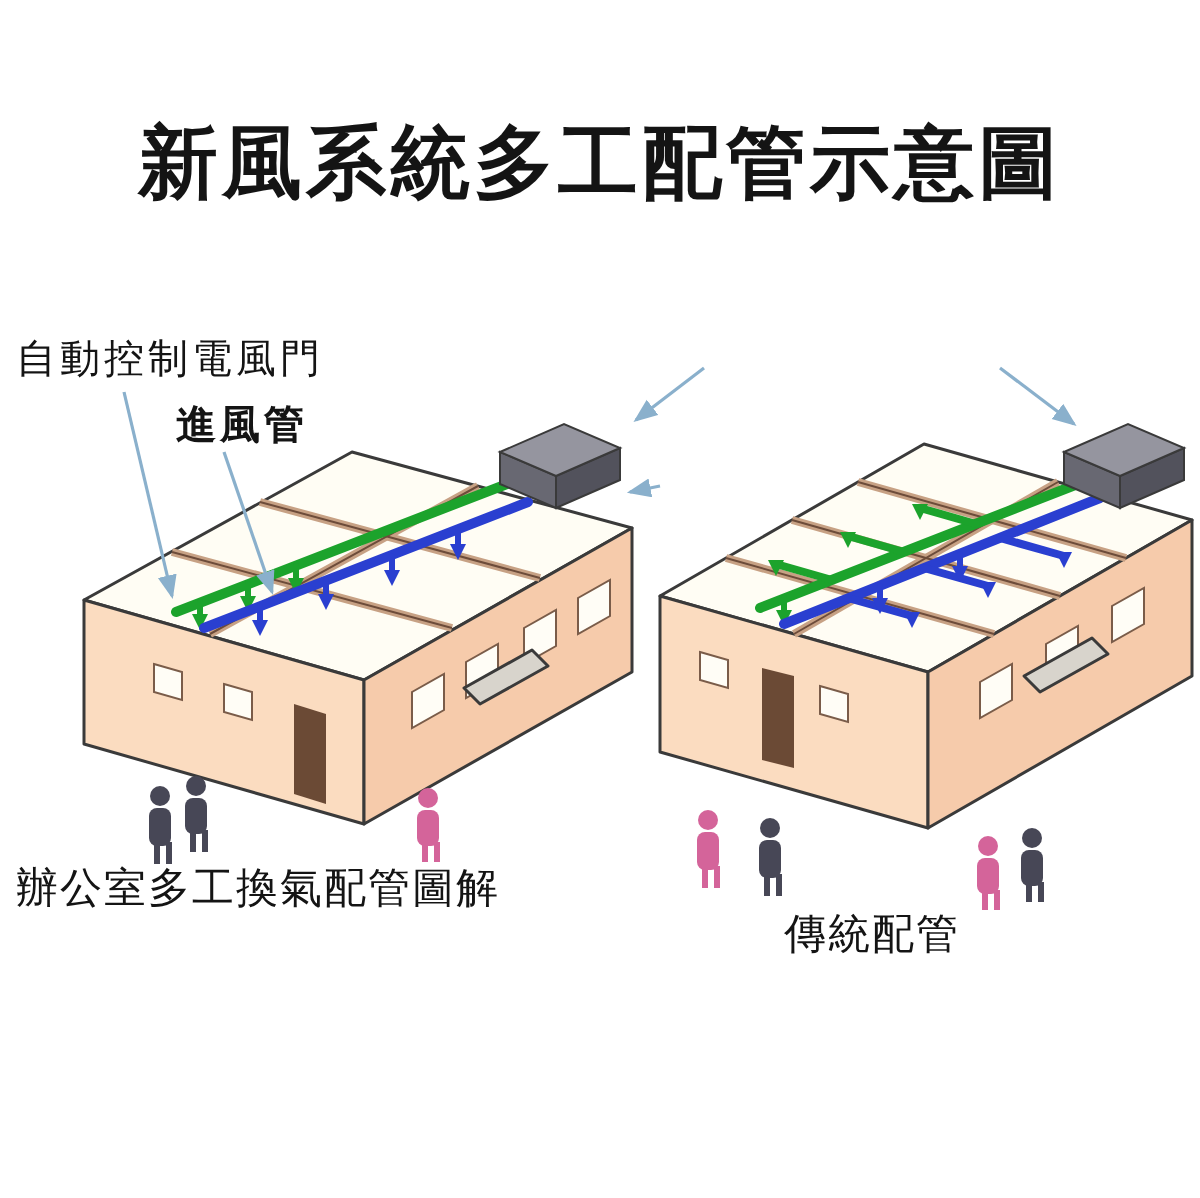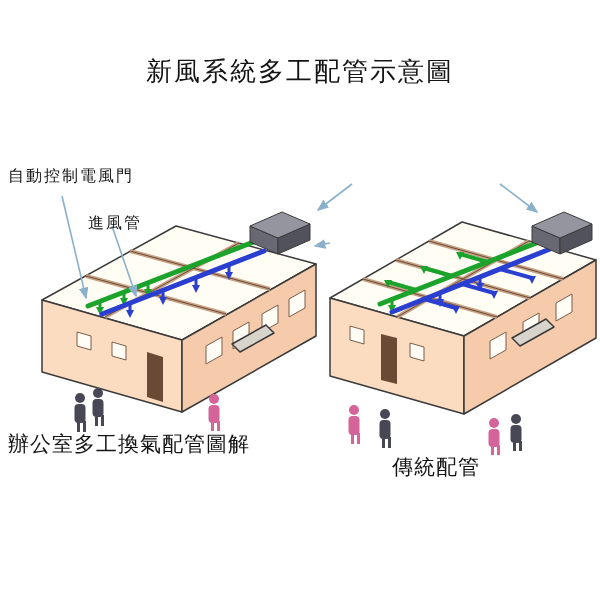--- a/index.html
+++ b/index.html
@@ -2,24 +2,24 @@
 <html><head>
 <meta charset="utf-8">
 <style>
   html,body { margin:0; padding:0; background:#ffffff; }
   .page {
     position:relative; width:600px; height:599px; background:#ffffff;
     overflow:hidden; font-family:"DejaVu Serif","Liberation Serif",serif;
   }
   .page svg { position:absolute; left:0; top:0; }
   .txt { position:absolute; color:#141414; white-space:nowrap; }
-  .title { width:100%; top:54px; text-align:center; font-size:26px; letter-spacing:2px; }
-  .lbl { font-size:16px; letter-spacing:2px; }
+  .title { width:100%; top:54px; text-align:center; font-size:40px; letter-spacing:2px;font-weight:bold; }
+  .lbl { font-size:20px; letter-spacing:2px; }
   .lbl-damper  { left:8px;   top:166px; }
-  .lbl-intake  { left:88px;  top:213px; }
+  .lbl-intake  { left:88px;  top:199px;font-weight:bold; }
   .lbl-hex     { left:352px; top:166px; }
   .lbl-exhaust { left:330px; top:227px; }
   .cap { font-size:21px; letter-spacing:1px; }
   .cap-left  { left:8px;   top:430px; }
   .cap-right { left:392px; top:453px; }
   .outlined { stroke:#3a3a3a; stroke-width:1.5; stroke-linejoin:round; }
   .window { stroke:#7a5c49; stroke-width:1; fill:#fffdf6; }
   .duct { fill:none; stroke-linecap:round; }
 </style>
 </head>

